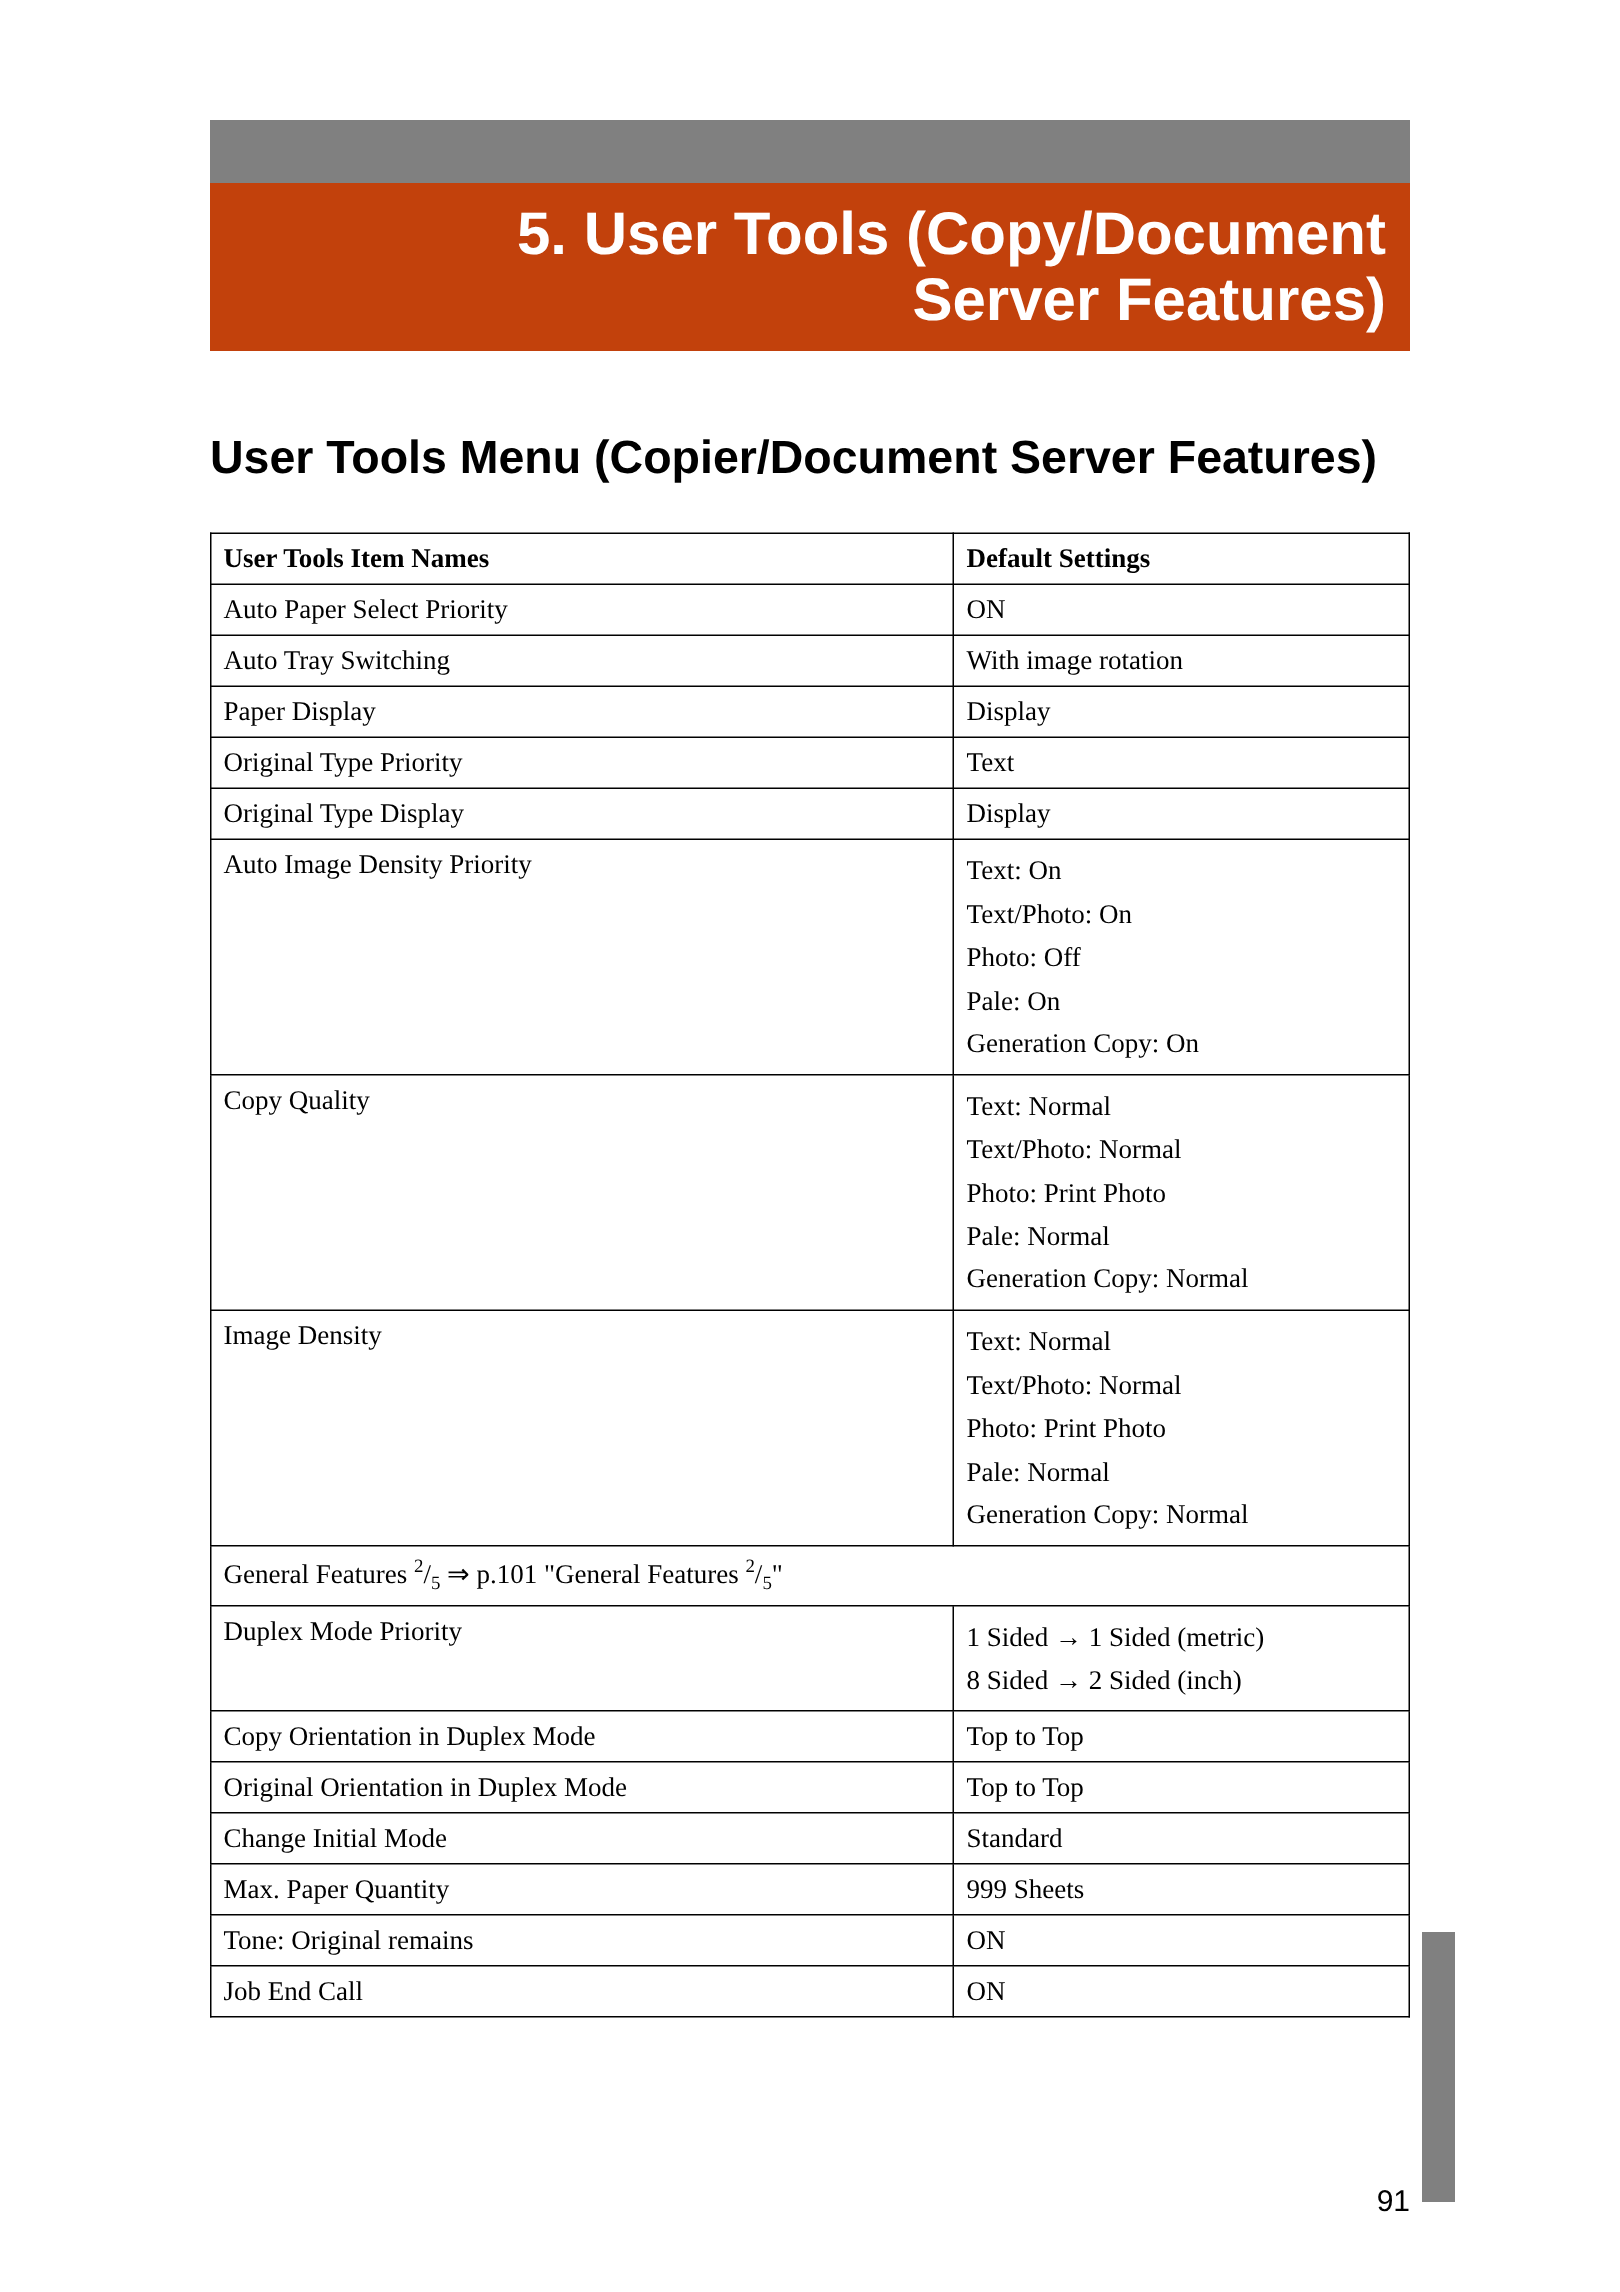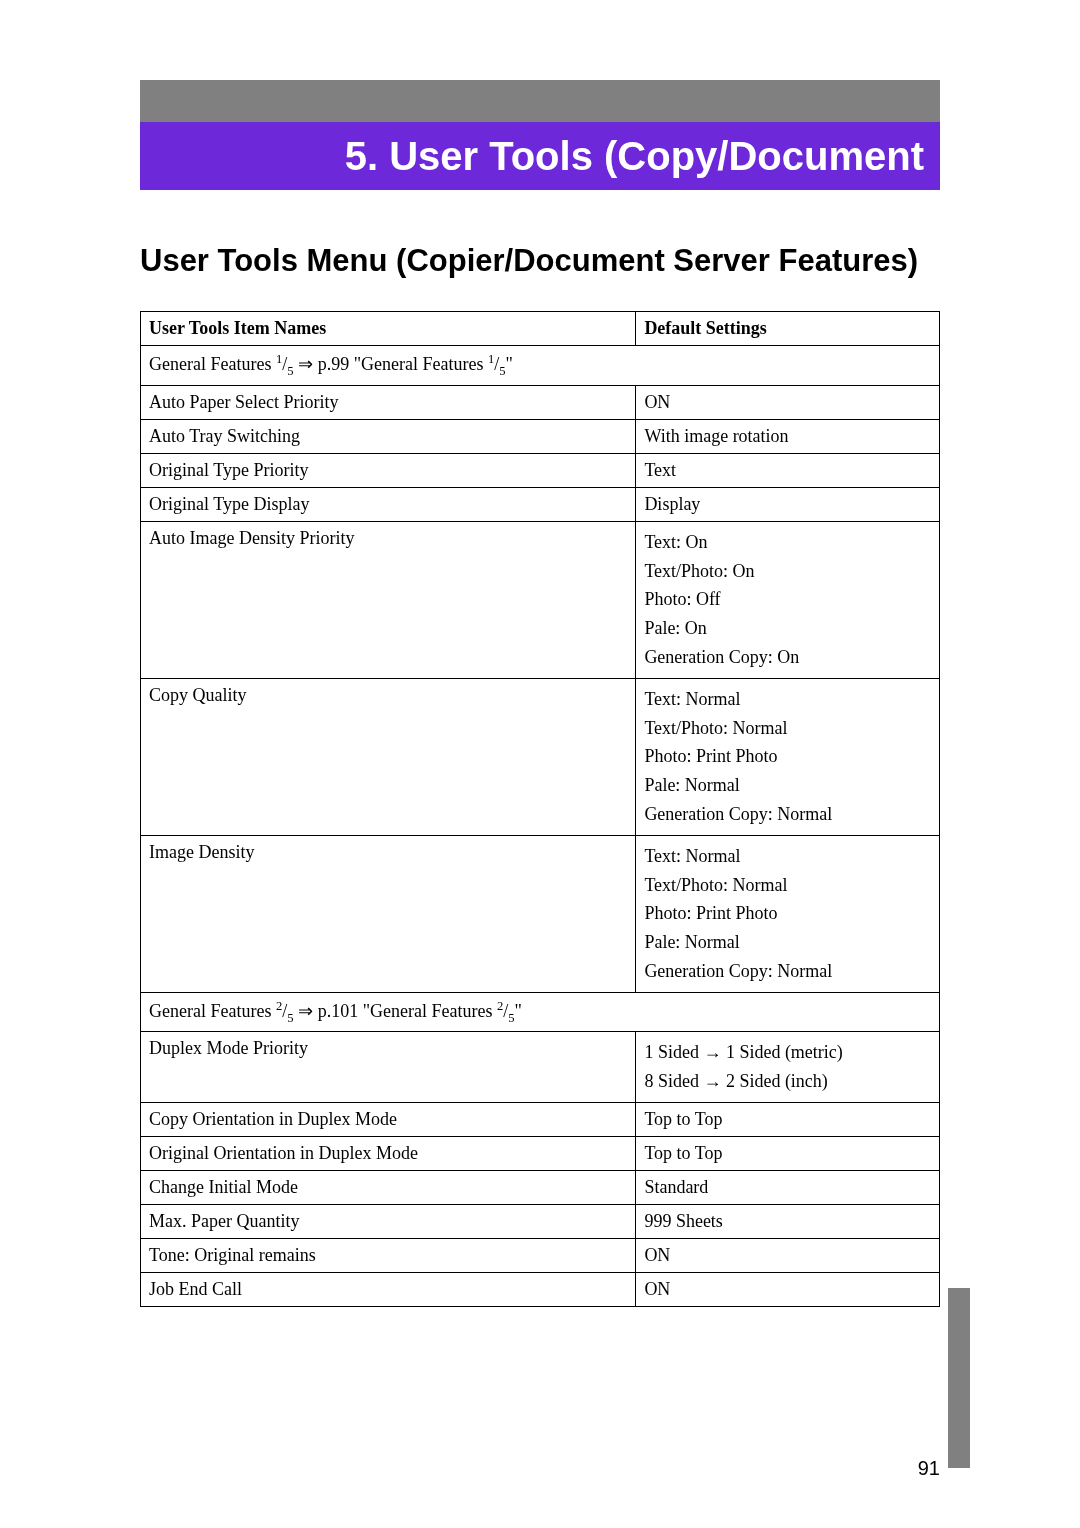--- a/index.html
+++ b/index.html
@@ -14,21 +14,21 @@
   }
   .page {
     padding: 80px 140px 80px 140px;
   }
   .chapter-band {
     background: #808080;
     height: 42px;
     margin-bottom: 0;
   }
   .chapter-title-block {
-    background: #6d28d9;
+    background: #c2410c;
     padding: 12px 16px 12px 16px;
     text-align: right;
   }
   .chapter-title {
     font-family: 'Century Gothic', Futura, Arial, sans-serif;
     font-weight: bold;
     font-size: 40px;
     color: #fff;
     line-height: 1.1;
     margin: 0;
@@ -79,43 +79,43 @@
 </style>
 </head>
 <body>
 
 <div class="page">
 
   <div class="chapter-band"></div>
   <div class="chapter-title-block">
     <h1 class="chapter-title">
       <span>5. User Tools (Copy/Document</span><br>
+      <span>Server Features)</span>
     </h1>
   </div>
 
   <h2 class="section-title">User Tools Menu (Copier/Document Server Features)</h2>
 
   <table class="settings">
     <tbody>
         <tr>
       <th class="col1">User Tools Item Names</th>
       <th class="col2">Default Settings</th>
     </tr>
-    <tr class="span-row">
-      <td colspan="2">
-        <span>General Features </span><span class="frac-sup">1</span>/<span class="frac-sub">5</span><span> ⇒ p.99 "General Features </span><span class="frac-sup">1</span>/<span class="frac-sub">5</span><span>"</span>
-      </td>
-    </tr>
     <tr>
       <td class="col1">Auto Paper Select Priority</td>
       <td class="col2">ON</td>
     </tr>
     <tr>
       <td class="col1">Auto Tray Switching</td>
       <td class="col2">With image rotation</td>
+    </tr>
+    <tr>
+      <td class="col1">Paper Display</td>
+      <td class="col2">Display</td>
     </tr>
     <tr>
       <td class="col1">Original Type Priority</td>
       <td class="col2">Text</td>
     </tr>
     <tr>
       <td class="col1">Original Type Display</td>
       <td class="col2">Display</td>
     </tr>
     <tr>

